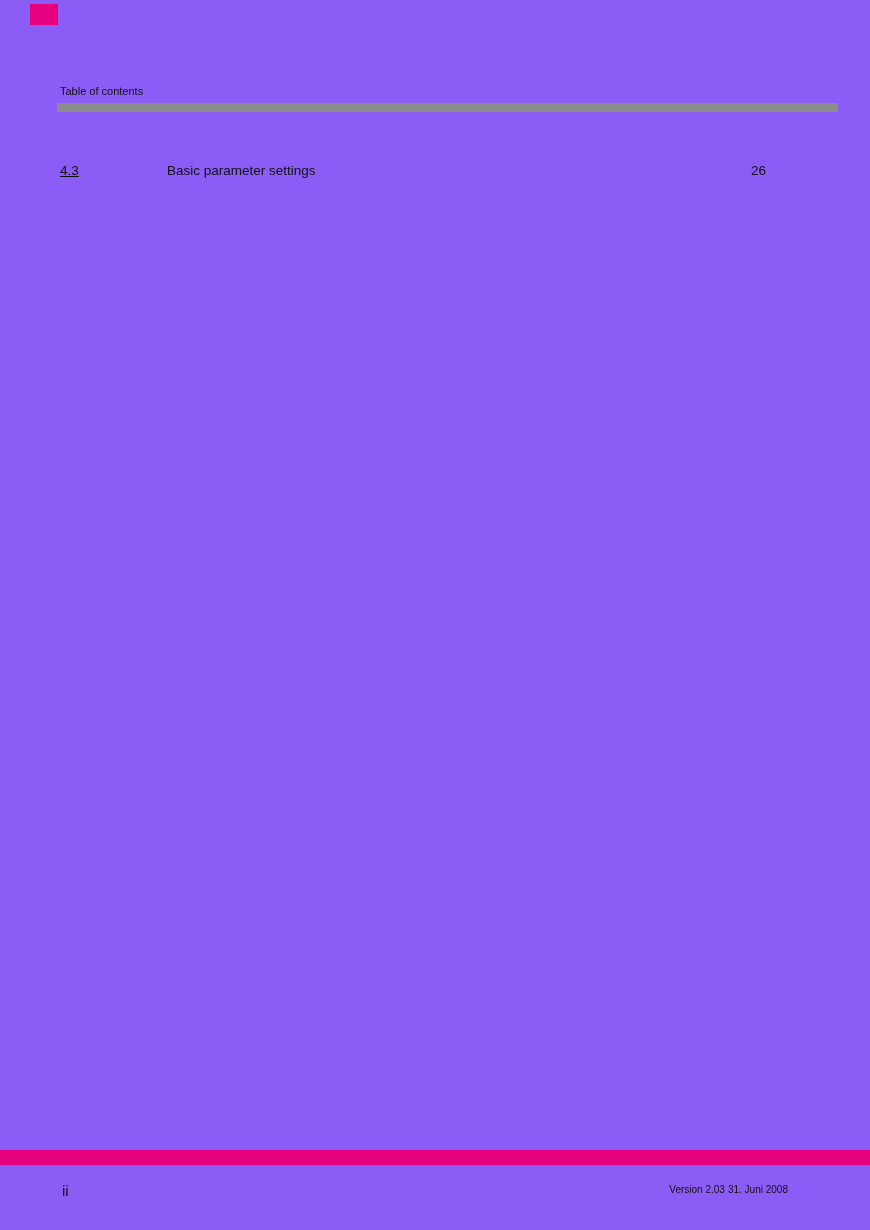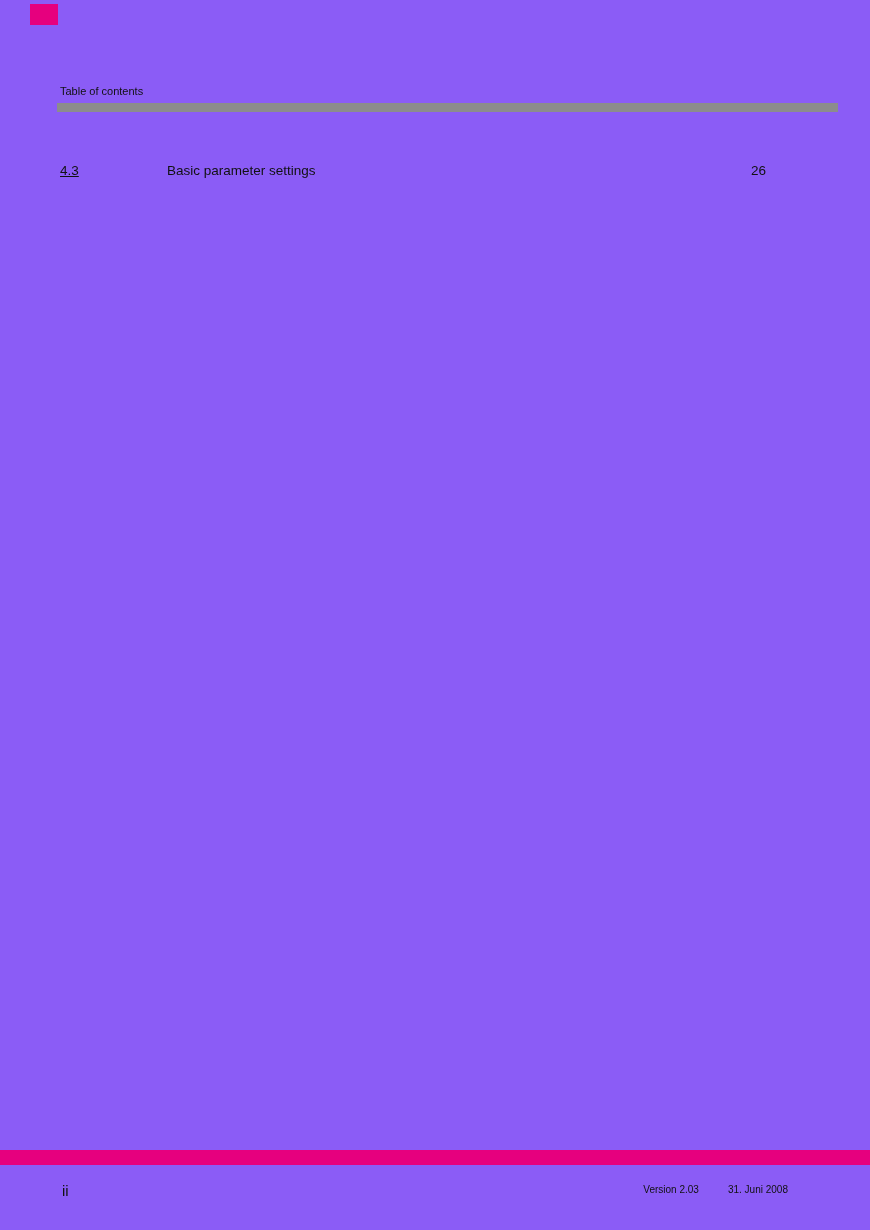--- a/index.html
+++ b/index.html
@@ -58,21 +58,21 @@
     position:absolute;left:0;top:1150px;width:870px;height:15px;
     background:var(--brand,#E6007E);
   }
   .footer-pagenum{
     position:absolute;left:62px;top:1182px;
     font-size:15px;color:#111;
   }
   .footer-version{
     position:absolute;right:82px;top:1184px;
     font-size:10px;color:#111;
-    display:flex;gap:29px;
+    display:flex;gap:3px;
   }
 </style>
 </head>
 <body>
 
 <div class="page">
 
   <div class="brand-box"></div>
 
   <div class="header-label">Table of contents</div>

